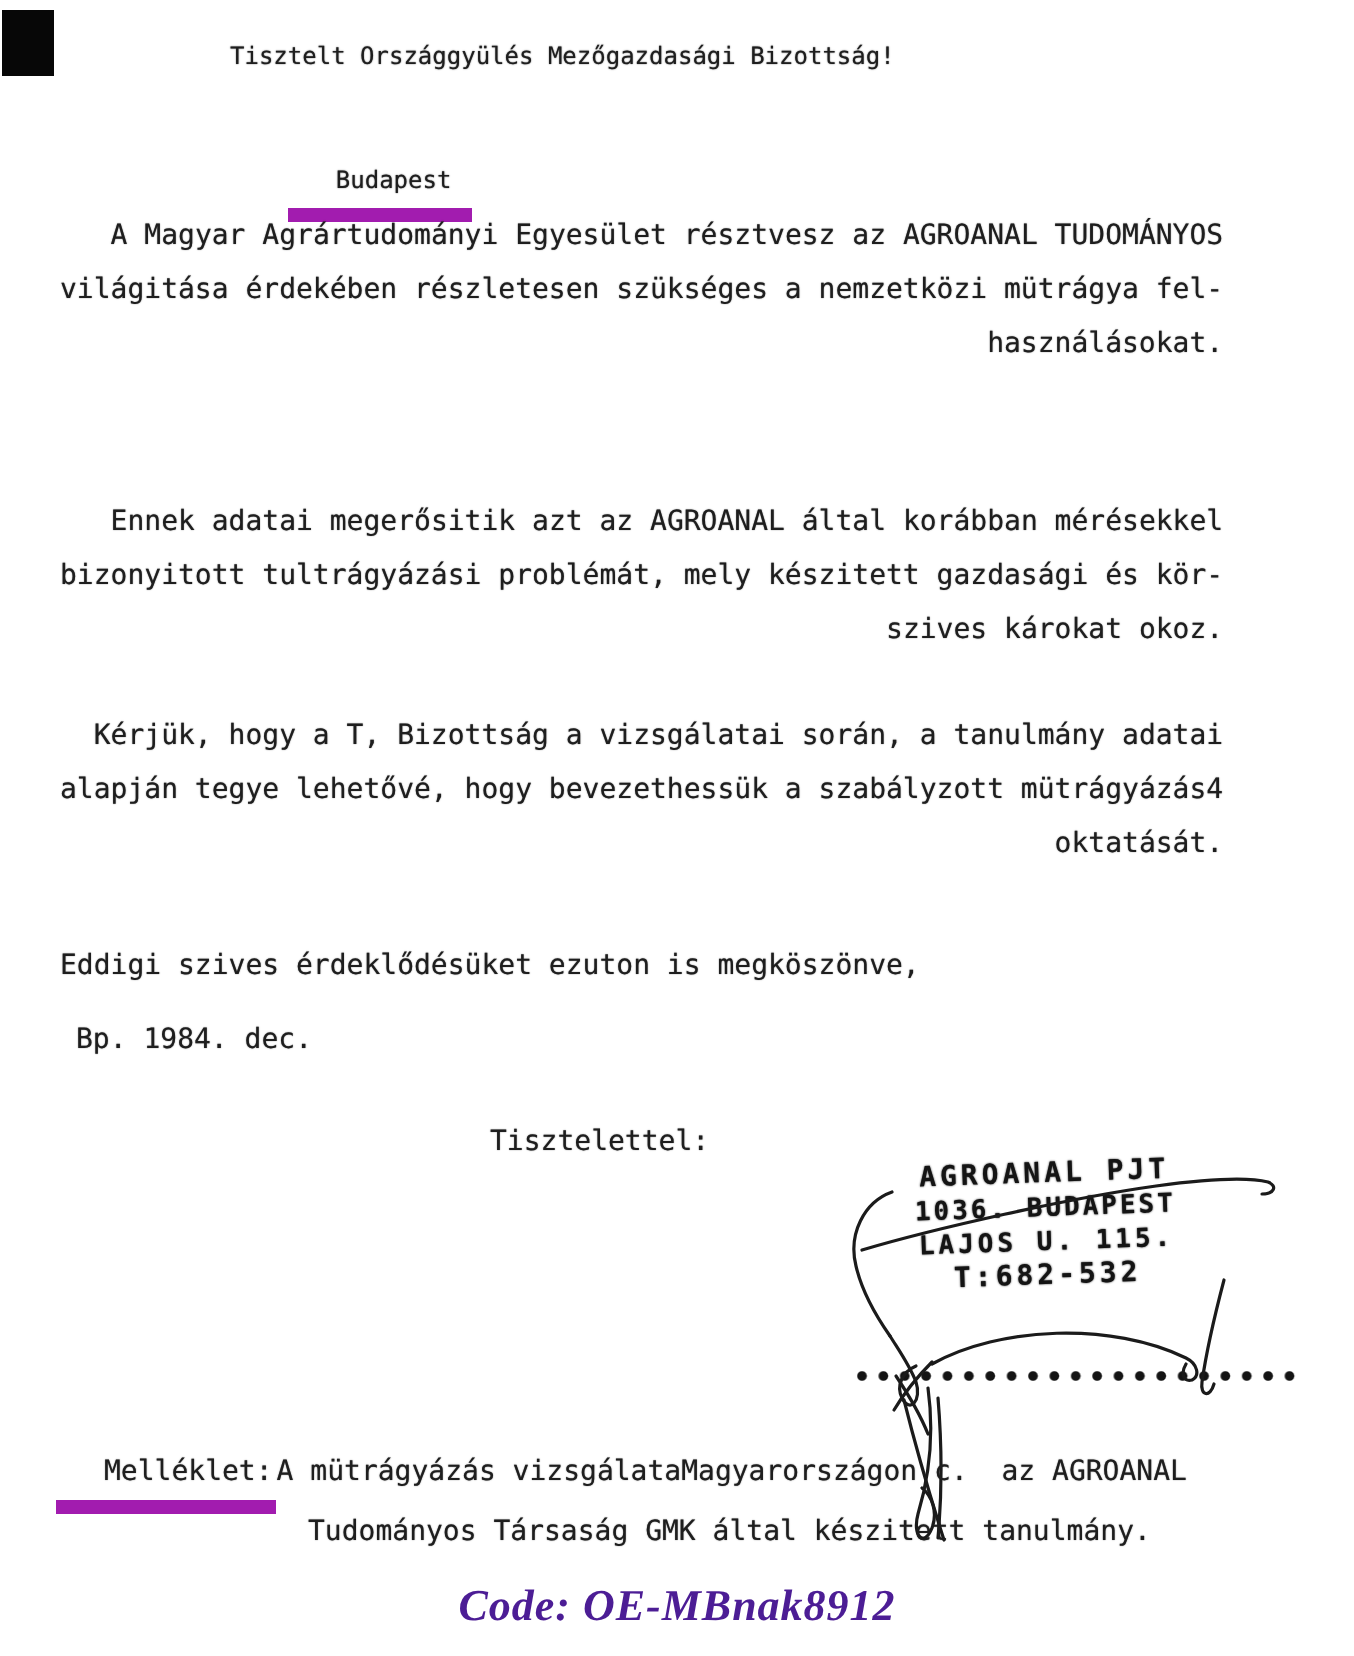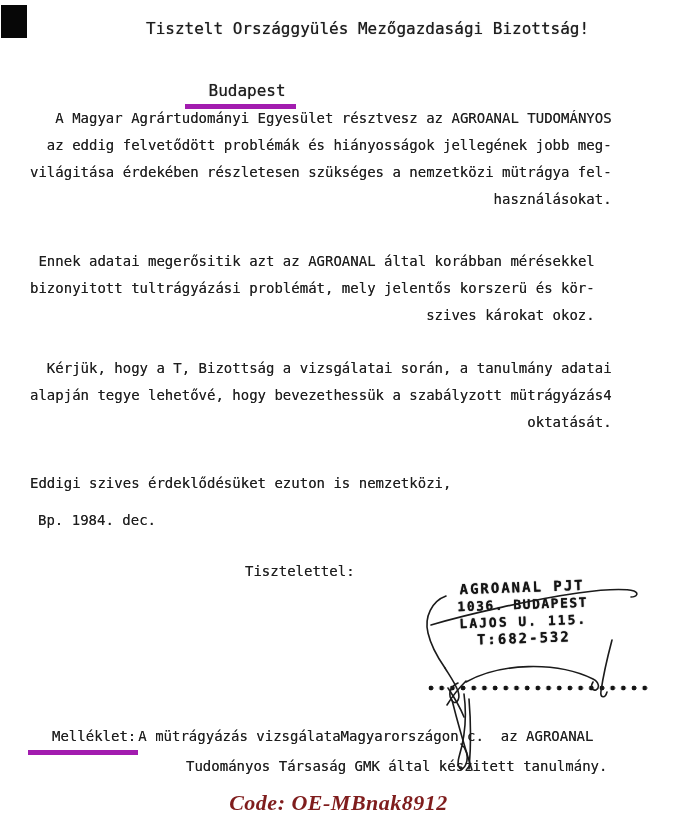--- a/index.html
+++ b/index.html
@@ -1,23 +1,23 @@
 <!DOCTYPE html>
 <html><head>
 <meta charset="utf-8">
 <style>
   html,body{margin:0;padding:0;background:#ffffff;}
   .page{position:relative;width:677px;height:828px;background:#ffffff;overflow:hidden;
         font-family:"DejaVu Sans Mono",monospace;color:#1e1e1e;}
   .abs{position:absolute;}
   .tline{white-space:pre;font-size:14px;line-height:27px;height:27px;
          text-shadow:0 0 0.6px rgba(25,25,25,0.7);text-align:right;}
-  .hline{white-space:pre;font-size:16px;line-height:27px;height:27px;
-         text-shadow:0 0 0.7px rgba(25,25,25,0.8);margin-left:31px;}
-  .u{display:inline-block;border-bottom:5px solid #a21caf;padding-right:10px;padding-left:24px;}
+  .hline{white-space:pre;font-size:12px;line-height:27px;height:27px;
+         text-shadow:0 0 0.7px rgba(25,25,25,0.8);}
+  .u{display:inline-block;border-bottom:7px solid #a21caf;padding-right:10px;padding-left:24px;}
   .censor{position:absolute;left:1px;top:5px;width:26px;height:33px;background:#070707;}
   .stamp{position:absolute;left:438px;top:579px;width:170px;text-align:center;
          transform:rotate(-2deg);color:#141414;font-weight:bold;
          text-shadow:0 0 1px rgba(10,10,10,0.9);}
   .stamp div{white-space:pre;}
   .stamp .s1{font-size:14px;letter-spacing:2px;line-height:17px;}
   .stamp .s2{font-size:13px;letter-spacing:1.5px;line-height:17px;}
   .stamp .s3{font-size:13px;letter-spacing:2px;line-height:17px;}
   .stamp .s4{font-size:14px;letter-spacing:2px;line-height:17px;}
   .dots{position:absolute;left:428px;top:684px;width:224px;height:8px;
@@ -36,38 +36,37 @@
 
   <div class="censor"></div>
 
   <div class="abs hline" style="left:115px;top:15px;">Tisztelt Országgyülés Mezőgazdasági Bizottság!</div>
   <div class="abs hline" style="left:115px;top:50px;">
     <span class="u">Budapest</span>
   </div>
 
   <div class="abs" style="left:30px;top:105px;">
     <div class="tline">A Magyar Agrártudományi Egyesület résztvesz az AGROANAL TUDOMÁNYOS</div>
-    <div class="tline">az eddig felvetődött problémák és hiányosságok jellegének jobb meg-</div>
     <div class="tline">világitása érdekében részletesen szükséges a nemzetközi mütrágya fel-</div>
     <div class="tline">használásokat.</div>
   </div>
 
   <div class="abs" style="left:30px;top:248px;">
     <div class="tline">Ennek adatai megerősitik azt az AGROANAL által korábban mérésekkel</div>
-    <div class="tline">bizonyitott tultrágyázási problémát, mely jelentős korszerü és kör-</div>
+    <div class="tline">bizonyitott tultrágyázási problémát, mely készitett gazdasági és kör-</div>
     <div class="tline">szives károkat okoz.</div>
   </div>
 
   <div class="abs" style="left:30px;top:355px;">
     <div class="tline">Kérjük, hogy a T, Bizottság a vizsgálatai során, a tanulmány adatai</div>
     <div class="tline">alapján tegye lehetővé, hogy bevezethessük a szabályzott mütrágyázás4</div>
     <div class="tline">oktatását.</div>
   </div>
 
-  <div class="abs tline" style="left:30px;top:470px;">Eddigi szives érdeklődésüket ezuton is nemzetközi,</div>
+  <div class="abs tline" style="left:30px;top:470px;">Eddigi szives érdeklődésüket ezuton is megköszönve,</div>
 
   <div class="abs tline" style="left:38px;top:507px;">Bp. 1984. dec.</div>
 
   <div class="abs tline" style="left:245px;top:558px;">Tisztelettel:</div>
 
   <div class="stamp">
     <div class="s1">AGROANAL PJT</div>
     <div class="s2">1036. BUDAPEST</div>
     <div class="s3">LAJOS U. 115.</div>
     <div class="s4">T:682-532</div>
@@ -83,17 +82,17 @@
     <path d="M448 688 C454 697 460 707 464 717"></path>
     <path d="M466 682 C500 663 556 661 593 679 C599 682 600 688 596 690 C592 691 590 687 593 682"></path>
     <path d="M612 640 C607 659 603 677 601 691 C600 698 605 699 607 692"></path>
     <path d="M464 694 C467 716 465 737 459 757 C456 768 462 774 466 764 C469 756 466 748 461 744"></path>
     <path d="M452 700 C458 724 465 748 472 770"></path>
     <path d="M469 699 C471 723 471 747 469 769"></path>
   </svg>
 
   <div class="abs tline" style="left:28px;top:723px;"><span class="u" style="padding-right:2px;">Melléklet:</span><span>A mütrágyázás vizsgálataMagyarországon c.  az AGROANAL</span></div>
 
-  <div class="abs tline" style="left:186px;top:753px;">Tudományos Társaság GMK által készitett tanulmány.</div>
+  <div class="abs tline" style="left:154px;top:753px;">Tudományos Társaság GMK által készitett tanulmány.</div>
 
-  <div class="code" style="color: #7f1d1d;">Code: OE-MBnak8912</div>
+  <div class="code" style="color: #4c1d95;">Code: OE-MBnak8912</div>
 
 </div>
 
 </body></html>

